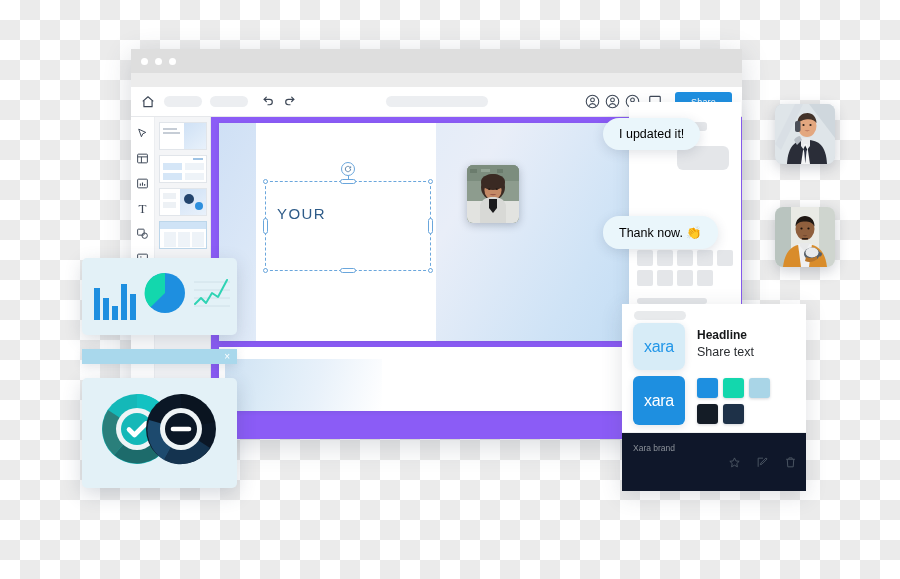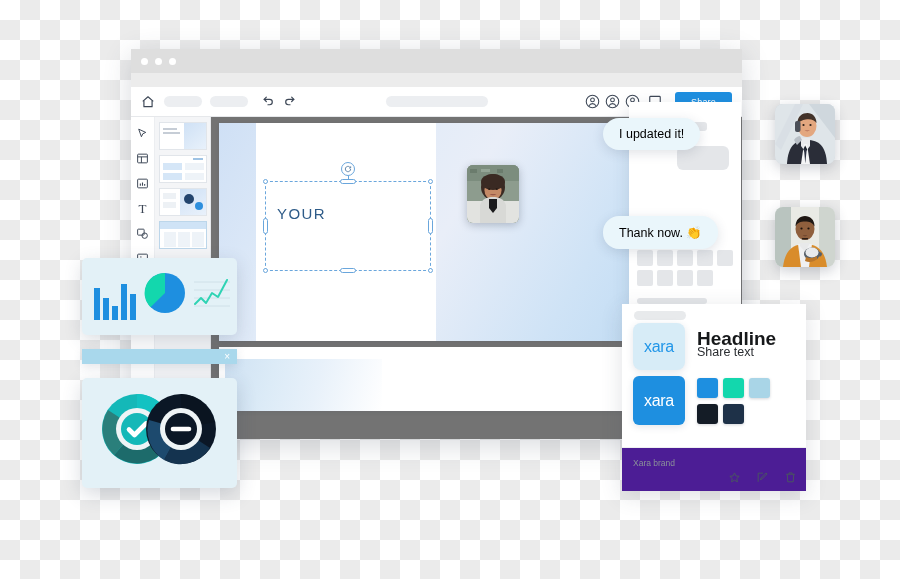--- a/index.html
+++ b/index.html
@@ -113,21 +113,21 @@
   .thumb {
     width: 48px; height: 28px;
     background: #ffffff;
     border: 1px solid #e1e5ea;
     position: relative; overflow: hidden;
   }
   .thumb.sel { border-color: #bcd6ea; }
 
   .canvas-area {
     flex: 1;
-    background: #737373;
+    background: #8b5cf6;
     padding: 6px 8px;
     display: flex; flex-direction: column; gap: 6px;
     overflow: hidden;
   }
 
   .slide-main {
     height: 218px;
     background: linear-gradient(120deg,#cfe0f5 0%,#dfeaf8 22%,#e9eef8 45%,#cfe3f6 70%,#b5d6f2 100%);
     position: relative;
     box-shadow: 0 1px 4px rgba(40,50,70,.12);
@@ -252,30 +252,30 @@
     background: #1e8fe0;
     display:flex; align-items:center; justify-content:center;
     box-shadow: 0 2px 7px rgba(50,65,90,.13);
   }
   .xara-word { font-size: 16px; letter-spacing: -.3px; font-weight: 400; }
   .xara-word.blue { color: #2196e8; }
   .xara-word.white { color: #ffffff; }
 
   .brand-headline {
     position: absolute; left: 75px; top: 24px;
-    font-size: 19px; font-weight: bold; color: #16181a;
+    font-size: 12px; font-weight: bold; color: #16181a;
   }
   .brand-normal {
     position: absolute; left: 75px; top: 41px;
     font-size: 12.5px; color: #2a2d31;
   }
   .swatch { position:absolute; width: 21px; height: 20px; border-radius: 3px; box-shadow: 0 1px 3px rgba(40,50,70,.2); }
   .brand-footer {
-    position: absolute; left: 0; bottom: 0; width: 100%; height: 44px;
-    background: #4c1d95; border-top: 1px solid #eef0f1;
+    position: absolute; left: 0; bottom: 0; width: 100%; height: 59px;
+    background: #0f172a; border-top: 1px solid #eef0f1;
   }
   .brand-footer-label {
     position: absolute; left: 11px; top: 10px;
     font-size: 8.5px; color: #8b9199;
   }
   .brand-actions {
     position: absolute; right: 9px; top: 22px;
     display: flex; gap: 15px; color: #4a5462;
   }
 

